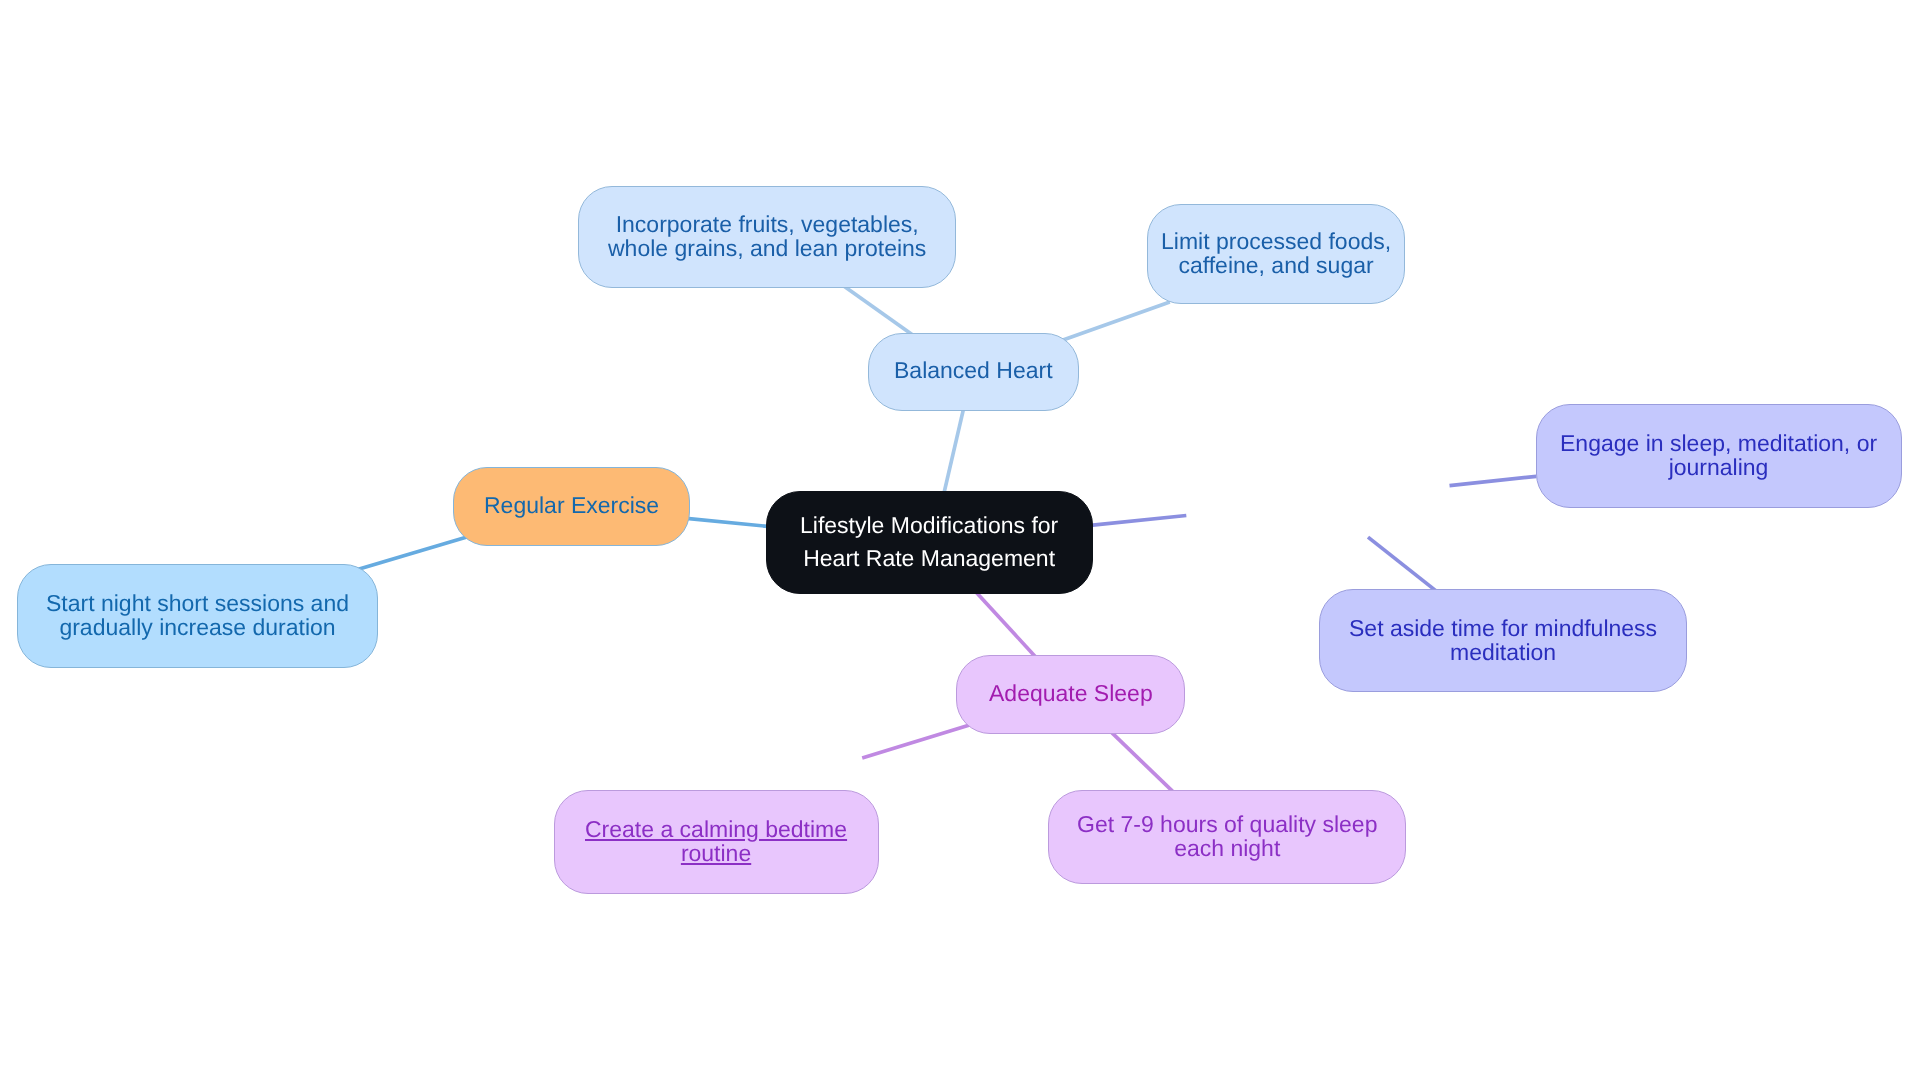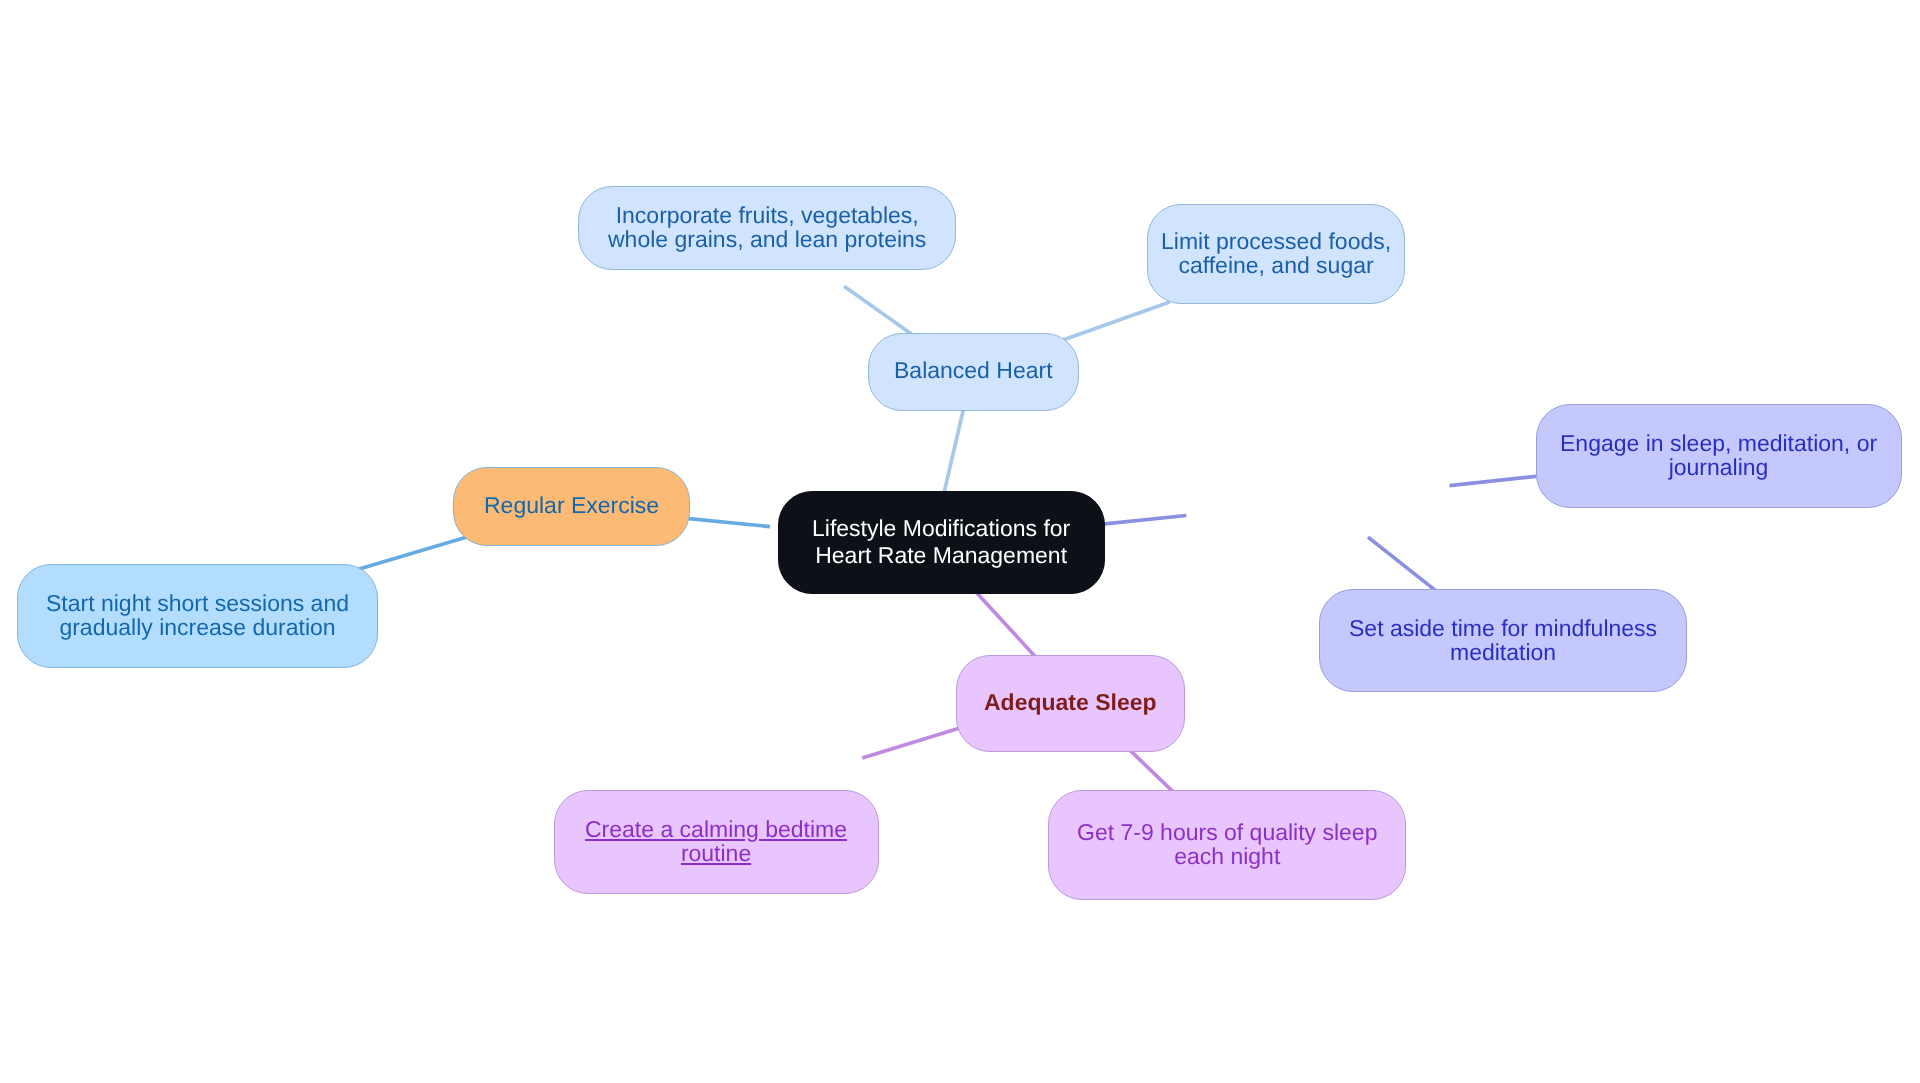--- a/index.html
+++ b/index.html
@@ -7,21 +7,21 @@
   body{width:1920px;height:1083px;overflow:hidden;
        font-family:"Liberation Sans",sans-serif;
        -webkit-font-smoothing:antialiased;
        text-rendering:geometricPrecision;}
   #canvas{position:relative;width:1920px;height:1083px;background:#ffffff;}
   #edges{position:absolute;left:0;top:0;width:1920px;height:1083px;pointer-events:none;}
   .node{position:absolute;box-sizing:border-box;display:flex;align-items:center;
         justify-content:center;text-align:center;border-radius:34px;
         border:1px solid transparent;white-space:pre-line;
         font-size:23px;line-height:24px;}
-  .node.root{line-height:27px;margin-left:12px;}
+  .node.root{line-height:33px;}
   .node > span{display:block;position:relative;top:-1px;
                 will-change:transform;transform:translateZ(0);}
   .node.oneline > span{top:-2px;}
 </style>
 </head>
 <body>
 
 <div id="canvas">
 
   <svg id="edges" viewBox="0 0 1920 1083">
@@ -42,21 +42,21 @@
 
   <div class="node root" style="left:766px;top:491px;width:327px;height:103px;background:#0d1117;color:#ffffff;border-color:#0d1117;">
     <span>Lifestyle Modifications for
 Heart Rate Management</span>
   </div>
 
   <div class="node oneline" style="left:868px;top:333px;width:211px;height:78px;background:#d0e4fd;color:#1a5fa8;border-color:#93b8da;">
     <span>Balanced Heart</span>
   </div>
 
-  <div class="node" style="left:578px;top:186px;width:378px;height:84px;background:#d0e4fd;color:#1a5fa8;border-color:#93b8da;">
+  <div class="node" style="left:578px;top:186px;width:378px;height:102px;background:#d0e4fd;color:#1a5fa8;border-color:#93b8da;">
     <span>Incorporate fruits, vegetables,
 whole grains, and lean proteins</span>
   </div>
 
   <div class="node" style="left:1147px;top:204px;width:258px;height:100px;background:#d0e4fd;color:#1a5fa8;border-color:#93b8da;">
     <span>Limit processed foods,
 caffeine, and sugar</span>
   </div>
 
   <div class="node oneline" style="left:453px;top:467px;width:237px;height:79px;background:#fdba74;color:#1368ad;border-color:#85b5d9;">
@@ -72,27 +72,27 @@
   <div class="node" style="left:1536px;top:404px;width:366px;height:104px;background:#c4c8fd;color:#2a2ebe;border-color:#9a9ddd;">
     <span>Engage in sleep, meditation, or
 journaling</span>
   </div>
 
   <div class="node" style="left:1319px;top:589px;width:368px;height:103px;background:#c4c8fd;color:#2a2ebe;border-color:#9a9ddd;">
     <span>Set aside time for mindfulness
 meditation</span>
   </div>
 
-  <div class="node oneline" style="left:956px;top:655px;width:229px;height:97px;background:#e8c6fd;color:#7f1d1d;border-color:#bb9add;font-weight:bold;">
+  <div class="node oneline" style="left:956px;top:655px;width:229px;height:79px;background:#e8c6fd;color:#a21caf;border-color:#bb9add;">
     <span>Adequate Sleep</span>
   </div>
 
   <div class="node" style="left:554px;top:790px;width:325px;height:104px;background:#e8c6fd;color:#8c2fc5;border-color:#bb9add;text-decoration:underline;">
     <span>Create a calming bedtime
 routine</span>
   </div>
 
-  <div class="node" style="left:1048px;top:790px;width:358px;height:110px;background:#e8c6fd;color:#8c2fc5;border-color:#bb9add;">
+  <div class="node" style="left:1048px;top:790px;width:358px;height:94px;background:#e8c6fd;color:#8c2fc5;border-color:#bb9add;">
     <span>Get 7-9 hours of quality sleep
 each night</span>
   </div>
 
 </div>
 
 </body></html>

